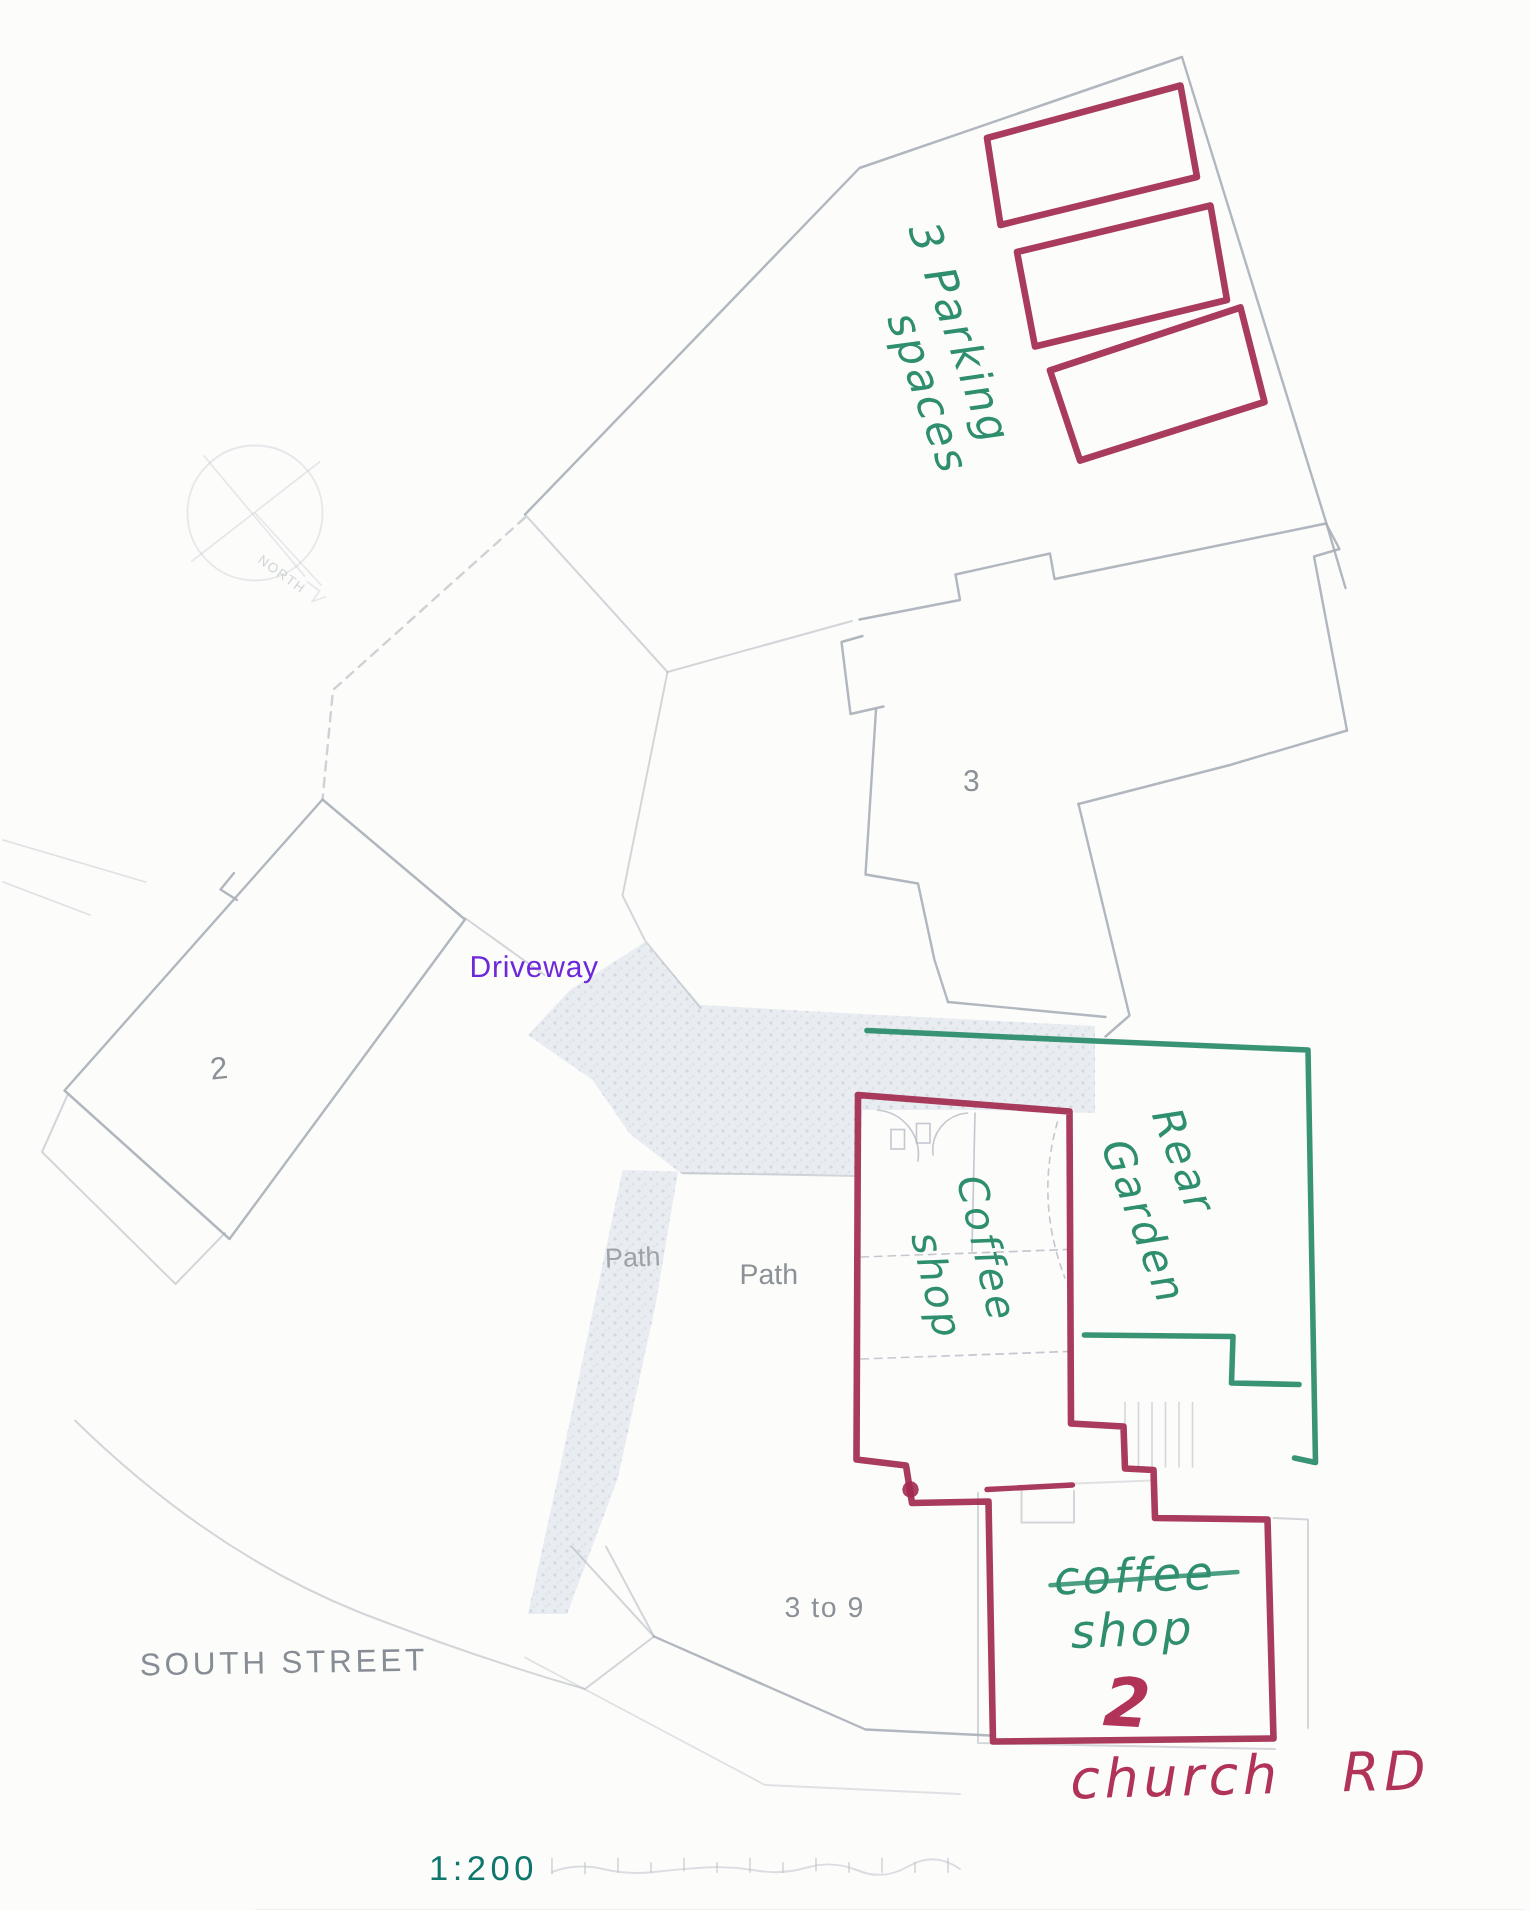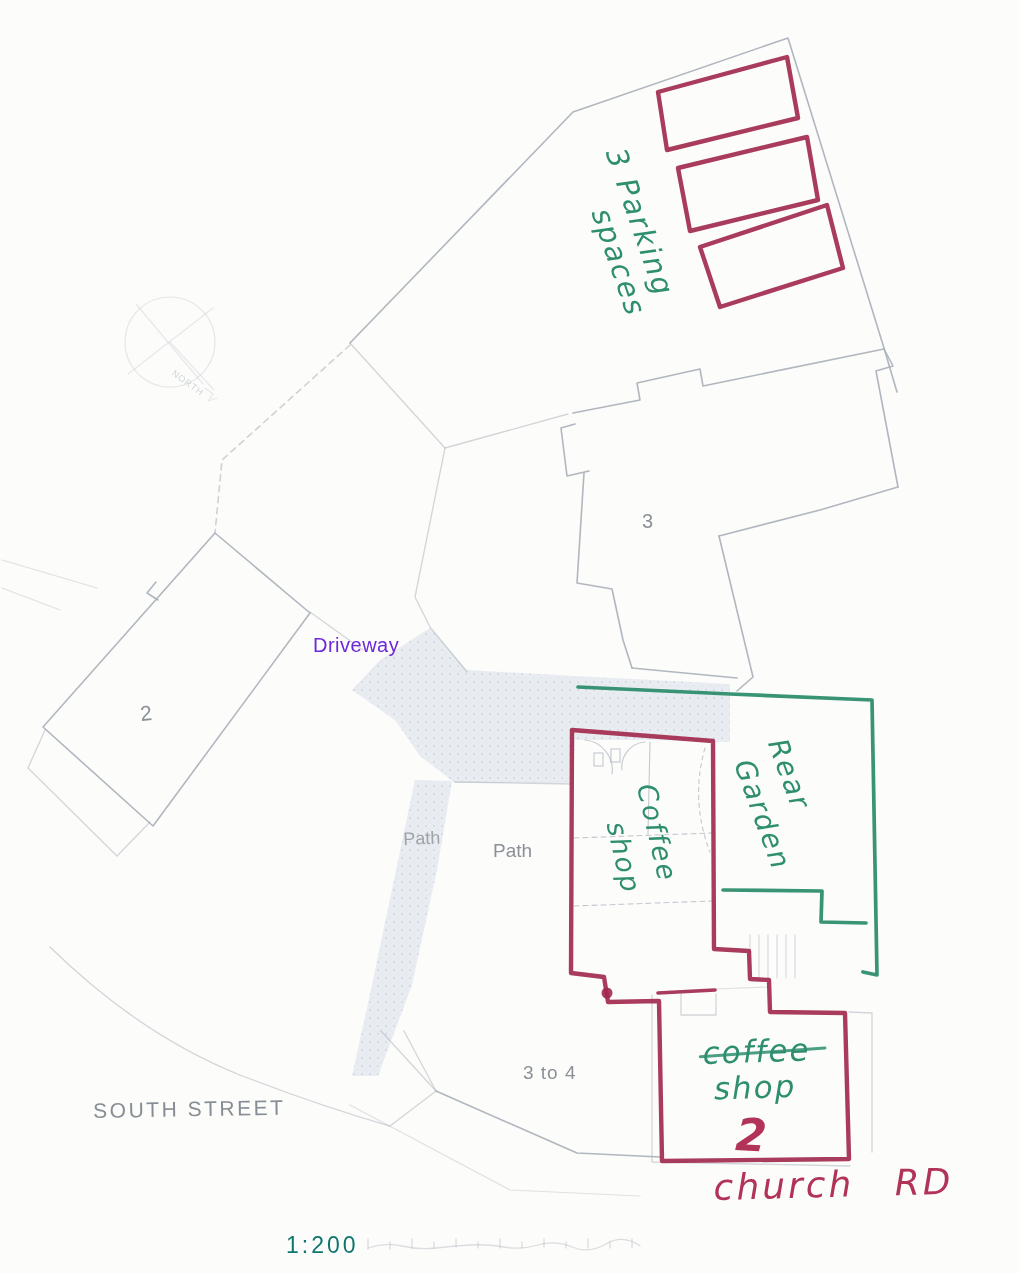--- a/index.html
+++ b/index.html
@@ -151,21 +151,21 @@
       <polyline class="greenline" points="578,687 730,694 872,700 877,975 863,972"></polyline>
       <polyline class="greenline" points="723,890 822,891 821,922 866,923"></polyline>
     </g>
   </svg>
 
   <div class="plabel" style="left:313px;top:634px;font-size:20px;letter-spacing:.5px;color:#6d28d9;">Driveway</div>
   <div class="plabel" style="left:139px;top:702px;font-size:21px;transform:rotate(-6deg);">2</div>
   <div class="plabel" style="left:642px;top:510px;font-size:20px;">3</div>
   <div class="plabel" style="left:403px;top:829px;font-size:18px;transform:rotate(-2deg);opacity:.8;">Path</div>
   <div class="plabel" style="left:493px;top:840px;font-size:19px;">Path</div>
-  <div class="plabel" style="left:523px;top:1062px;font-size:19px;letter-spacing:1px;">3 to 4</div>
+  <div class="plabel" style="left:523px;top:1062px;font-size:19px;letter-spacing:1px;">3 to 9</div>
   <div class="plabel" style="left:93px;top:1099px;font-size:21px;letter-spacing:2.5px;transform:rotate(-1deg);color:#878d94;">SOUTH STREET</div>
   <div class="plabel" style="left:286px;top:1232px;font-size:23px;letter-spacing:3px;color:#0f766e;">1:200</div>
   <div class="plabel" style="left:176px;top:368px;font-size:9px;letter-spacing:1px;transform:rotate(36deg);color:#c6cacf;opacity:.8;">NORTH</div>
 
   <div class="hand hand-green" style="left:630px;top:144px;font-size:29px;line-height:1.15;letter-spacing:2px;transform:rotate(71deg);">
     <span class="ln">3 Parking</span>
     <span class="ln" style="margin-left:52px;">spaces</span>
   </div>
 
   <div class="hand hand-green" style="left:664px;top:780px;font-size:27px;line-height:1.4;letter-spacing:2px;transform:rotate(77deg);">

